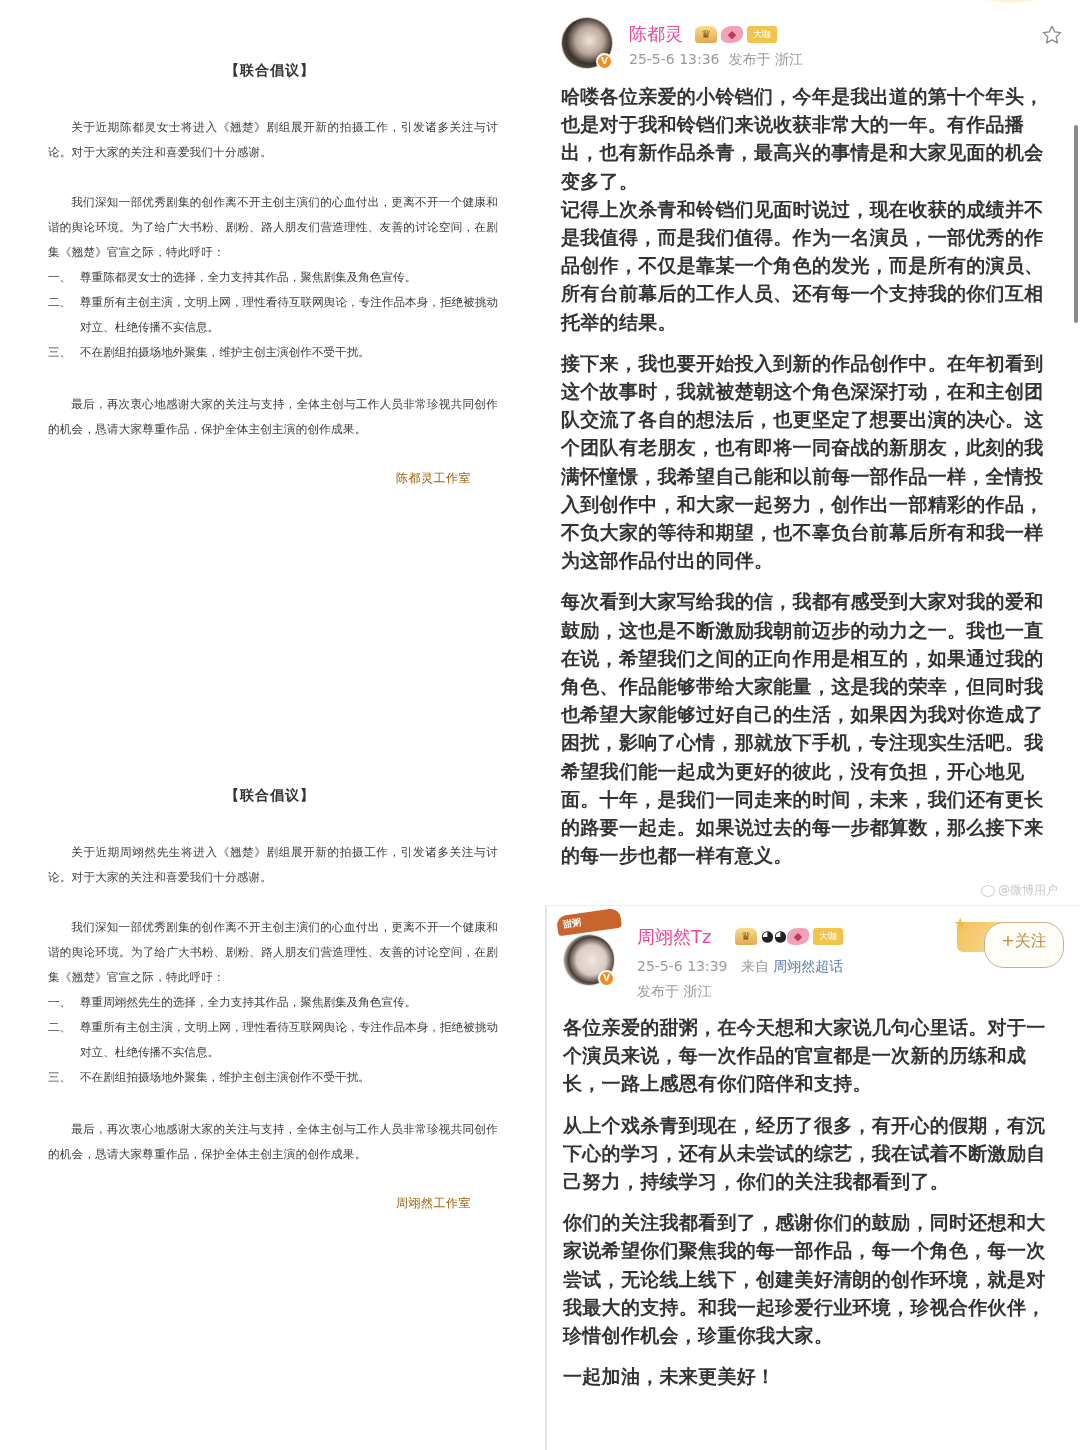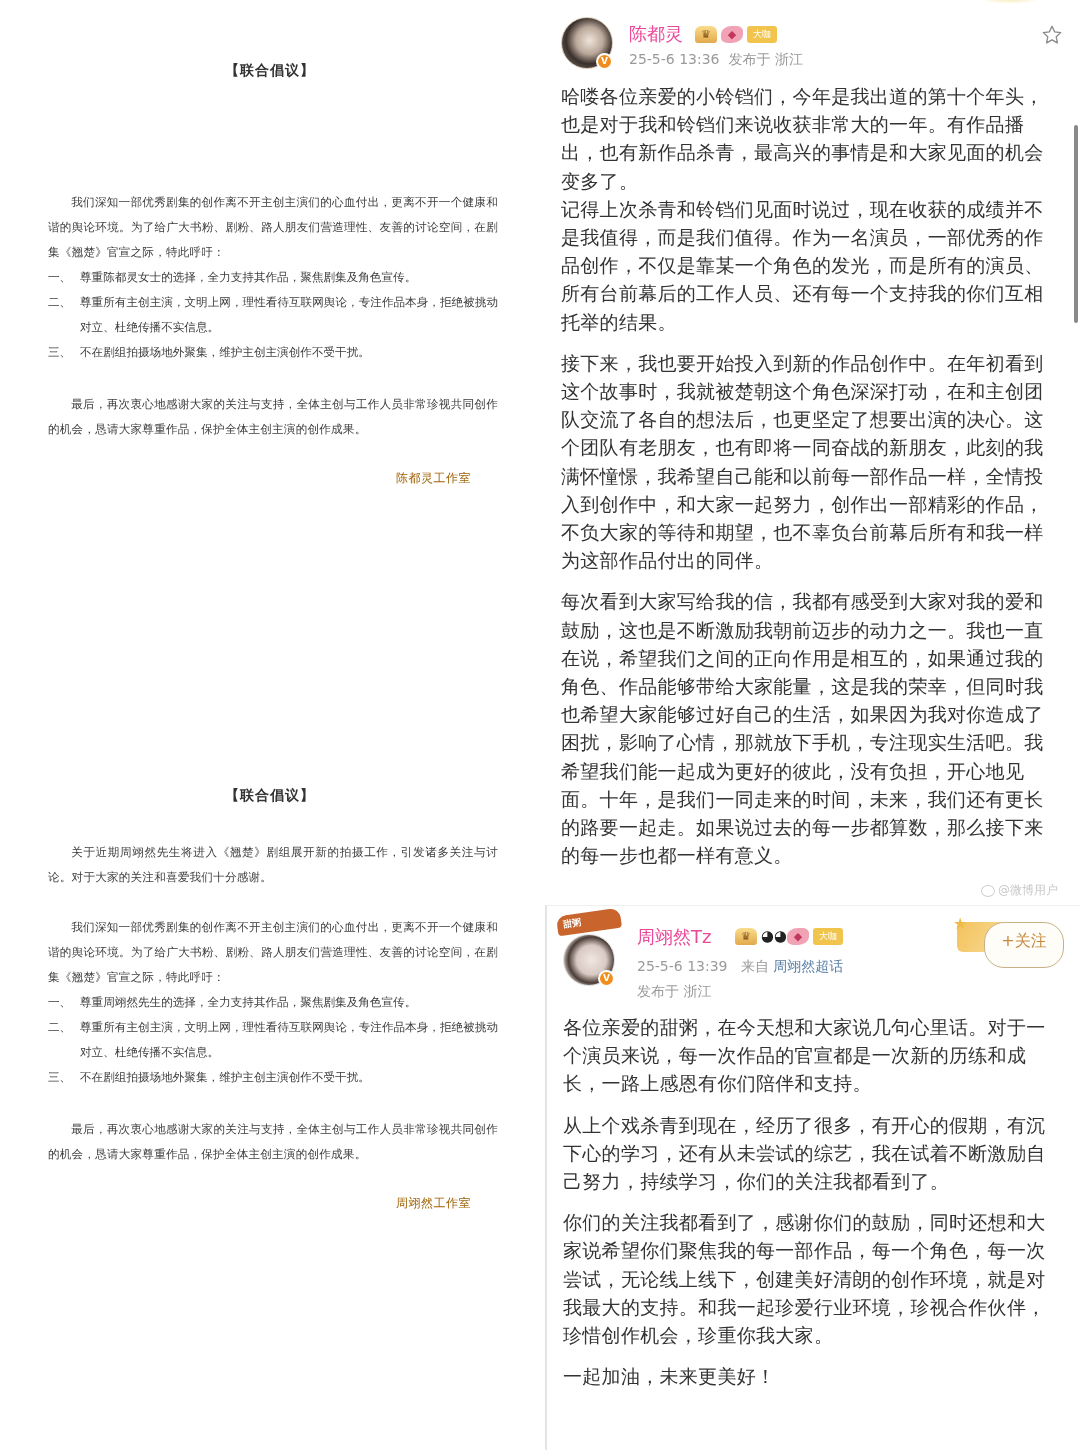--- a/index.html
+++ b/index.html
@@ -97,41 +97,42 @@
     border: 1.5px solid #c9b089; border-radius: 20px; background: #fffdf8;
     color: #c5893f; font-size: 16px; line-height: 35px; text-align: center;
     font-family: "DejaVu Sans", sans-serif;
   }
 
   .post-body {
     position: absolute; left: 16px; width: 500px;
     font-size: 19px; line-height: 28.2px; color: #333; font-family: "DejaVu Sans", sans-serif;
     letter-spacing: 0.3px;
   }
-  .post-body p { margin: 0; }
+  .post-body p { margin: 0; font-weight: bold; }
   .post-body p.gap { margin-top: 13px; }
   .post-body-1 { top: 82px; }
   .post-body-2 { top: 1012px; top: 107px; }
 
   .scrollbar {
     position: absolute; left: 529px; top: 125px; width: 4px; height: 198px;
     background: #8a8a8a; border-radius: 2px;
   }
 
   .watermark {
     position: absolute; left: 436px; top: 882px; font-size: 12px; color: #c9c9c9;
     font-family: "DejaVu Sans", sans-serif; display:flex; align-items:center; gap:3px;
   }
   .watermark-icon { width: 14px; height: 12px; border: 1.5px solid #cfcfcf; border-radius: 50% 50% 50% 50%; }
 </style>
 </head>
 <body>
 
 <section class="doc doc-1">
   <div class="doc-title" style="top:62px;">【联合倡议】</div>
+  <p class="doc-para indent" style="top:115px;">关于近期陈都灵女士将进入《翘楚》剧组展开新的拍摄工作，引发诸多关注与讨论。对于大家的关注和喜爱我们十分感谢。</p>
   <p class="doc-para indent" style="top:190px;">我们深知一部优秀剧集的创作离不开主创主演们的心血付出，更离不开一个健康和谐的舆论环境。为了给广大书粉、剧粉、路人朋友们营造理性、友善的讨论空间，在剧集《翘楚》官宣之际，特此呼吁：</p>
   <div class="doc-list" style="top:265px;">
     <div class="doc-list-item">
       <span class="doc-list-num">一、</span>
       <span class="doc-list-text">尊重陈都灵女士的选择，全力支持其作品，聚焦剧集及角色宣传。</span>
     </div>
     <div class="doc-list-item">
       <span class="doc-list-num">二、</span>
       <span class="doc-list-text">尊重所有主创主演，文明上网，理性看待互联网舆论，专注作品本身，拒绝被挑动对立、杜绝传播不实信息。</span>
     </div>

